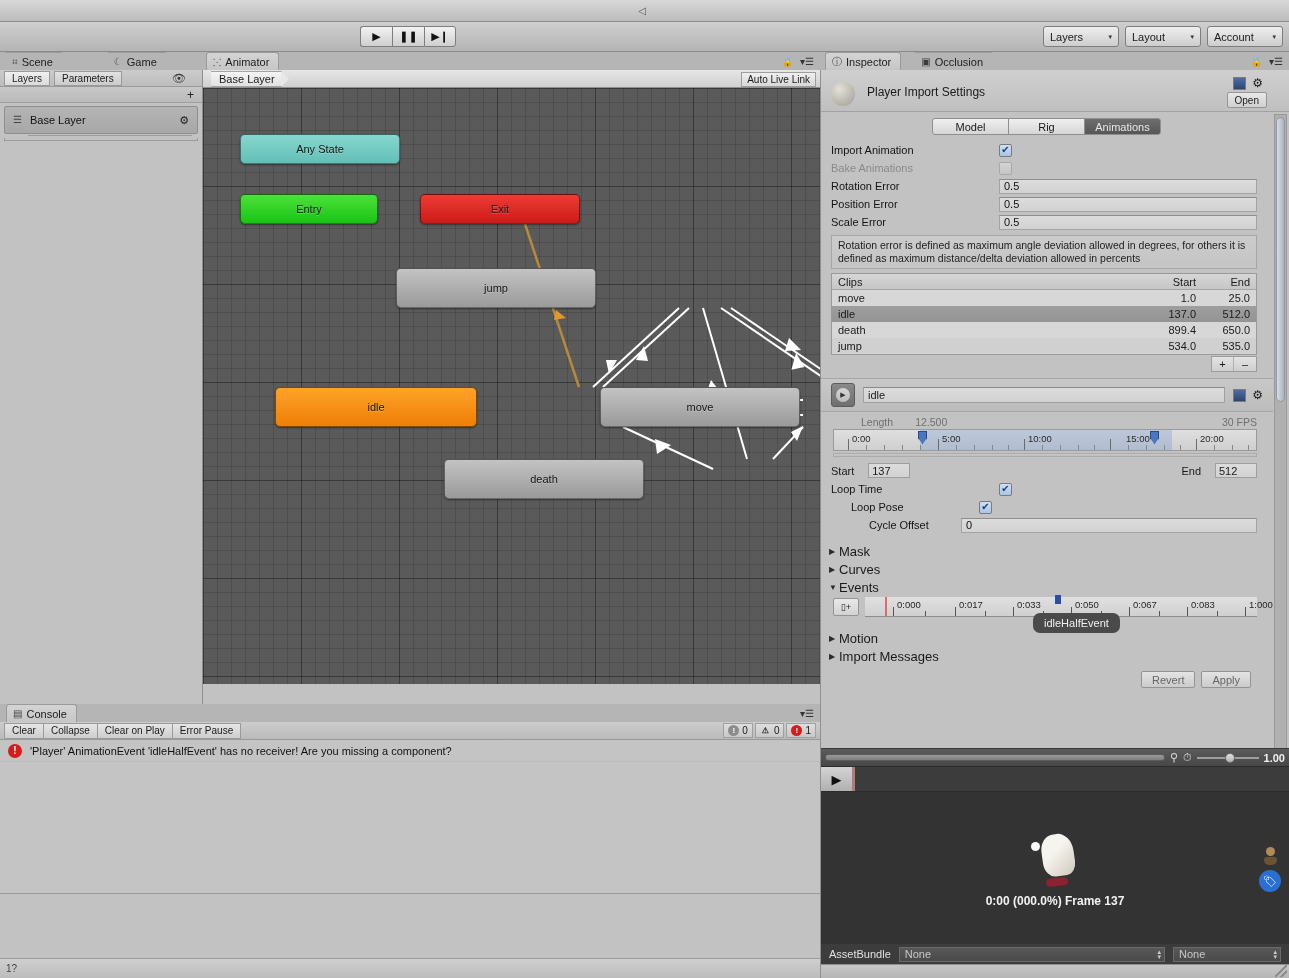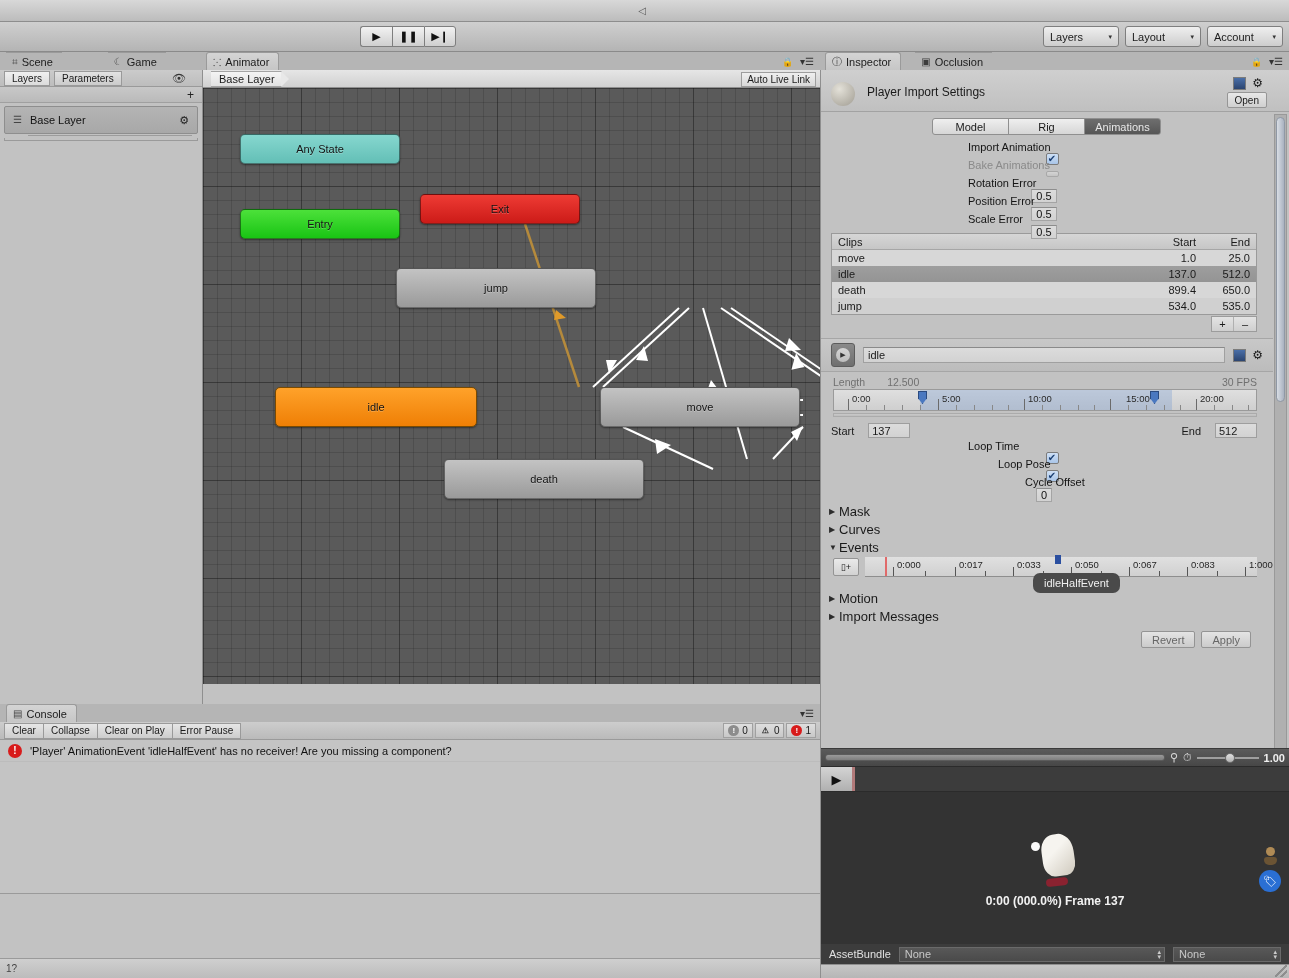--- a/index.html
+++ b/index.html
@@ -259,21 +259,21 @@
   .tabrow { display: flex; justify-content: center; padding: 6px 0 6px 0; }
   .subtab {
     width: 77px; height: 17px; display: flex; align-items: center; justify-content: center;
     font-size: 11px; border: 1px solid #8f8f8f; background: linear-gradient(#efefef,#d6d6d6);
     cursor: pointer; margin-left: -1px;
   }
   .subtab:first-child { border-radius: 3px 0 0 3px; }
   .subtab:last-child { border-radius: 0 3px 3px 0; }
   .subtab.active { background: linear-gradient(#6e6e6e,#565656); color: #e8e8e8; text-shadow: none; }
 
-  .frow { display: flex; align-items: center; height: 18px; padding-left: 10px; flex-direction: column; }
+  .frow { display: flex; align-items: center; height: 18px; padding-left: 10px; }
   .flabel { width: 168px; font-size: 11px; color: #141414; }
   .flabel.dim { color: #8a8a8a; }
   .flabel.indent1 { padding-left: 20px; width: 148px; }
   .flabel.indent2 { padding-left: 38px; width: 130px; }
   .ck {
     width: 13px; height: 13px; border: 1px solid #7b7b7b; border-radius: 2px;
     background: linear-gradient(#f2f2f2,#dcdcdc); display: flex; align-items: center;
     justify-content: center; cursor: pointer;
   }
   .ck.on { background: linear-gradient(#cfe0f5,#a9c5e8); }
@@ -336,21 +336,21 @@
   .playsq .circ { width: 14px; height: 14px; border-radius: 50%;
     background: linear-gradient(#d5d5d5,#bdbdbd); display: flex; align-items: center;
     justify-content: center; font-size: 7px; color: #333; }
   .namefield {
     flex: 1; height: 16px; background: linear-gradient(#dcdcdc,#d2d2d2);
     border: 1px solid #a0a0a0; border-top-color: #8a8a8a;
     font-size: 11px; padding: 0 4px; display: flex; align-items: center; cursor: text;
   }
   .namerow-icons { display: flex; gap: 6px; align-items: center; margin-left: 8px; }
 
-  .lenrow { display: flex; align-items: center; padding: 4px 16px 1px 12px; font-size: 10.5px; color: #707070; }
+  .lenrow { display: flex; align-items: center; padding: 4px 16px 1px 12px; font-size: 10.5px; color: #707070; margin-left: 28px; }
   .lenrow .lv { margin-left: 22px; }
   .lenrow .fps { margin-left: auto; }
   .ruler {
     margin: 0 16px 0 12px; height: 22px; position: relative;
     background: linear-gradient(#dfdfdf,#cfcfcf); border: 1px solid #9a9a9a;
     overflow: hidden;
   }
   .ruler .rangehl { position: absolute; top: 0; bottom: 0; background: rgba(110,150,210,.30); }
   .ruler .tick { position: absolute; bottom: 0; width: 1px; background: #6b6b6b; }
   .ruler .tick.maj { height: 11px; }
@@ -590,21 +590,21 @@
       <line x1="420" y1="339" x2="510" y2="381" stroke="#fff" stroke-width="2"></line>
       <polygon points="452,351 468,357 454,366" fill="#fff"></polygon>
 
       <line x1="600" y1="339" x2="570" y2="371" stroke="#fff" stroke-width="2"></line>
       <polygon points="588,344 600,338 594,353" fill="#fff"></polygon>
     </svg>
 
     <div class="node any" style="left:37px;top:46px;width:160px;height:30px">
       <span>Any State</span>
     </div>
-    <div class="node entry" style="left:37px;top:121px;width:160px;height:30px">
+    <div class="node entry" style="left:37px;top:106px;width:138px;height:30px">
       <span>Entry</span>
     </div>
     <div class="node exit" style="left:217px;top:106px;width:160px;height:30px">
       <span>Exit</span>
     </div>
     <div class="node state" style="left:193px;top:180px;width:200px;height:40px">
       <span>jump</span>
     </div>
     <div class="node sel" style="left:72px;top:299px;width:202px;height:40px">
       <span>idle</span>
@@ -712,20 +712,21 @@
       </div>
       <div class="frow">
         <span class="flabel">Position Error</span>
         <span class="tfield">0.5</span>
       </div>
       <div class="frow">
         <span class="flabel">Scale Error</span>
         <span class="tfield">0.5</span>
       </div>
 
+      <div class="helpbox">Rotation error is defined as maximum angle deviation allowed in degrees, for others it is defined as maximum distance/delta deviation allowed in percents</div>
 
       <div class="clipbox">
         <div class="cliphead">
           <span class="c-name">Clips</span>
           <span class="c-start">Start</span>
           <span class="c-end">End</span>
         </div>
         <div class="cliprow">
           <span class="c-name">move</span>
           <span class="c-start">1.0</span>

